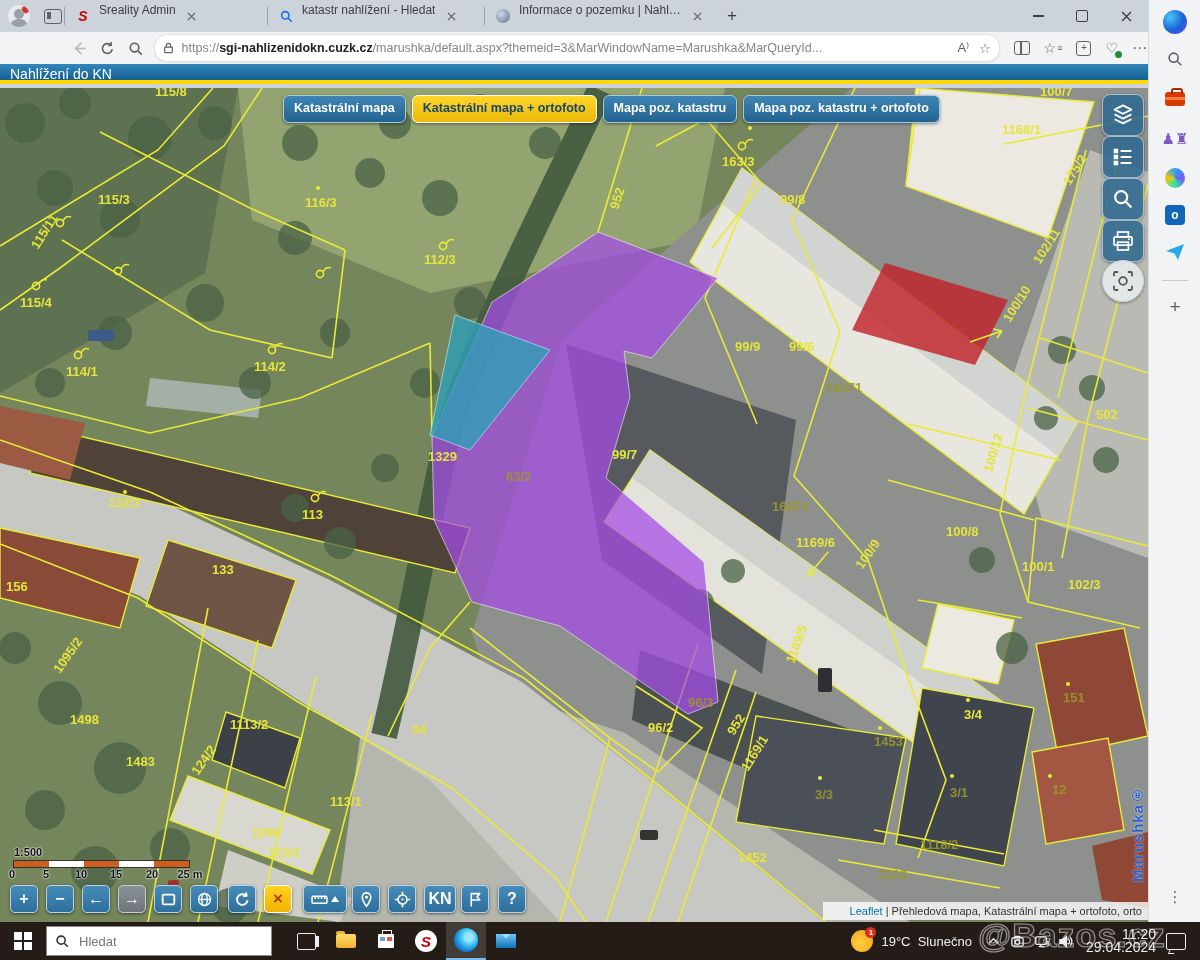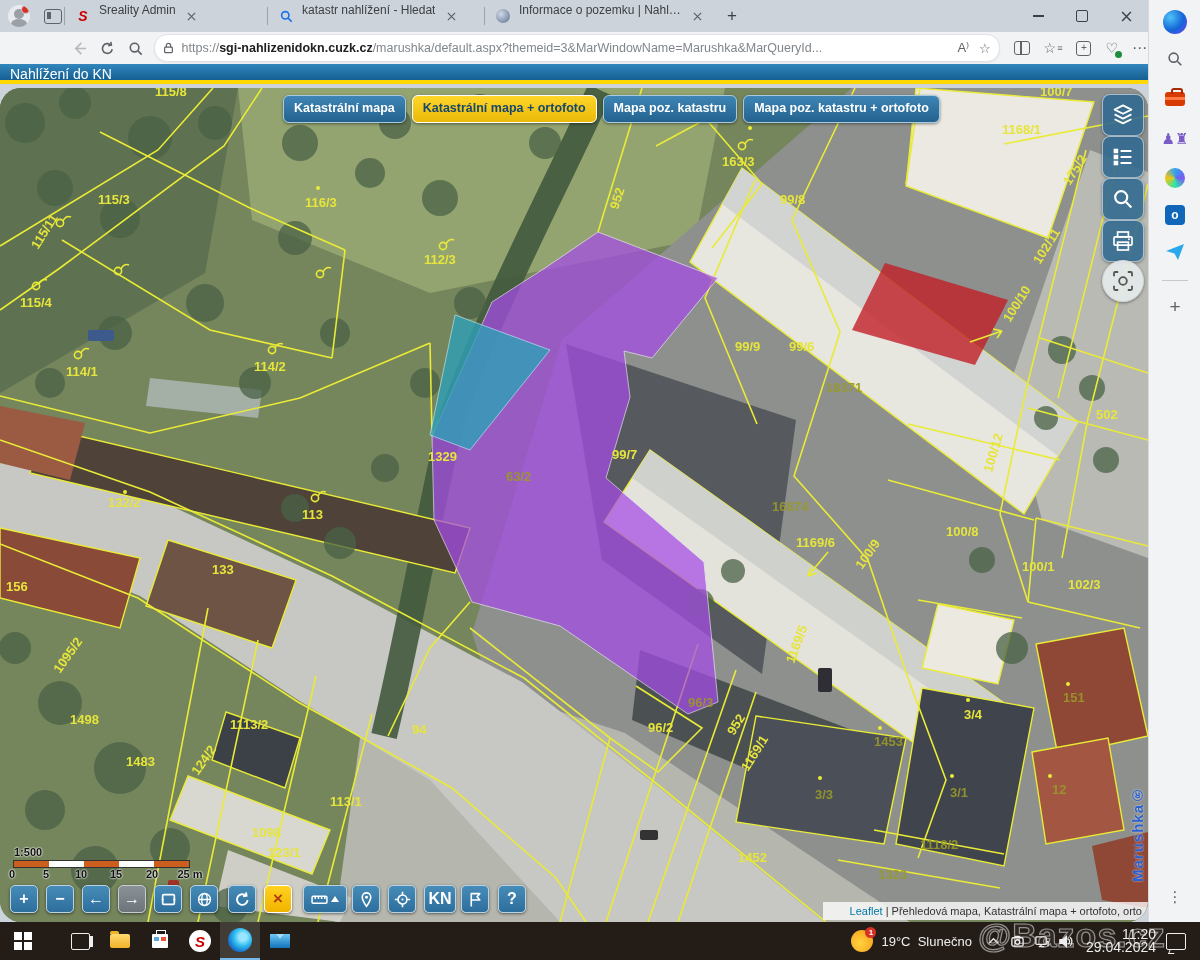--- a/index.html
+++ b/index.html
@@ -56,21 +56,21 @@
   .chess{font-size:15px;color:#7b5cc6;}
   .m365{width:20px;height:20px;border-radius:50%;background:conic-gradient(#2ea3f2,#7a5af5,#2ee6a8,#f2c50e,#2ea3f2);}
   .outlook{width:20px;height:20px;border-radius:4px;background:#1066b8;color:#fff;font-weight:bold;font-size:12px;display:flex;align-items:center;justify-content:center;}
   .plane svg{width:20px;height:20px;fill:#29a9eb;}
   .sbdivider{width:26px;height:1px;background:#c6c8cb;}
   .sbplus{font-size:19px;color:#5f6368;}
   .sbmore{font-size:15px;color:#5f6368;}
   
   #appheader{position:absolute;left:0;top:64px;width:1148px;height:20px;background:linear-gradient(#3287bd,#155f92);color:#fff;font-size:14px;line-height:20px;padding-left:10px;box-sizing:border-box;border-bottom:4px solid #ffd900;}
   
-  #map{position:absolute;left:0;top:88px;width:1148px;height:834px;overflow:hidden;background:#75855c;border-radius:21px;}
+  #map{position:absolute;left:0;top:88px;width:1148px;height:834px;overflow:hidden;background:#75855c;}
   #mapsvg{position:absolute;left:0;top:0;}
   .plabel{font-family:"Liberation Sans","DejaVu Sans",sans-serif;font-weight:bold;font-size:13px;}
   .plabel.yellow{fill:#e6e53c;}
   .plabel.olive{fill:#99992a;opacity:.9;}
   #layerbtns{position:absolute;left:283px;top:7px;display:flex;gap:6px;}
   .lyrbtn{height:26px;padding:0 10px;border-radius:6px;border:1px solid #a9c9dd;background:linear-gradient(#3e85b5,#23628f);color:#fff;font-size:12.5px;font-weight:bold;line-height:24px;box-shadow:0 1px 3px rgba(0,0,0,.45);white-space:nowrap;}
   .lyrbtn.active{background:linear-gradient(#ffd629,#eab908);color:#16486e;border-color:#fff;}
   .sqbtn{position:absolute;left:1102px;width:40px;height:40px;border-radius:8px;background:rgba(47,104,143,.88);border:1px solid rgba(255,255,255,.55);display:flex;align-items:center;justify-content:center;color:#fff;box-shadow:0 1px 3px rgba(0,0,0,.4);}
   .sqbtn svg{width:24px;height:24px;}
   .sqbtn.light{border-radius:50%;background:rgba(228,233,236,.92);color:#555;border-color:#cfd4d8;}
@@ -607,20 +607,27 @@
 
   <div id="taskbar">
     <div id="startbtn">
         <span class="winlogo">
           <i></i>
           <i></i>
           <i></i>
           <i></i>
         </span>
       </div>
+    <div id="tsearch">
+      <svg viewBox="0 0 16 16">
+          <circle cx="7" cy="7" r="4.6"></circle>
+          <path d="M10.6,10.6 L14.6,14.6"></path>
+        </svg>
+      <input placeholder="Hledat" style="">
+    </div>
     <div class="tbic" style="margin-left:14px">
         <span class="taskview"></span>
       </div>
     <div class="tbic">
         <span class="folder"></span>
       </div>
     <div class="tbic">
         <span class="store">
           <i></i>
           <em></em>

